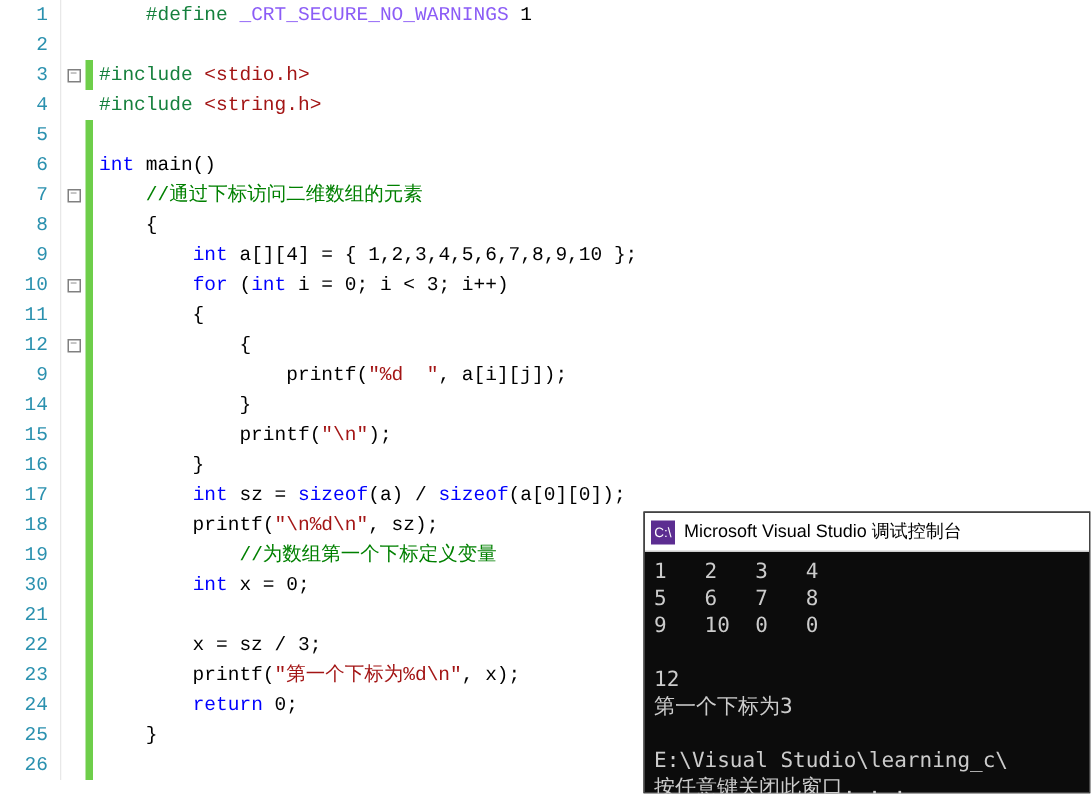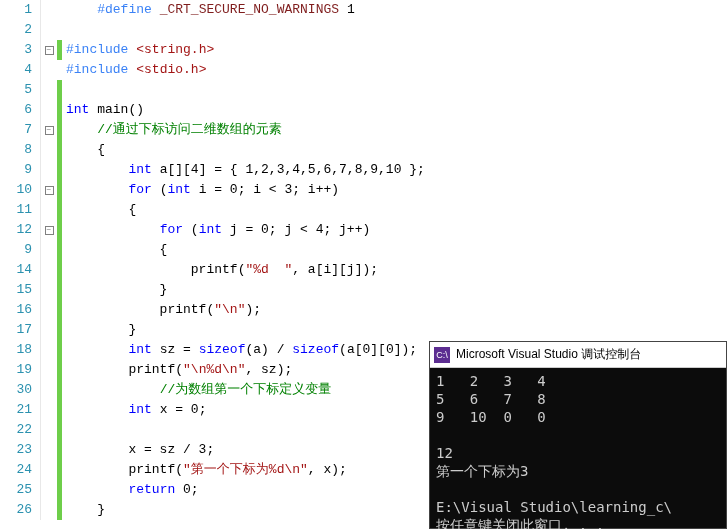--- a/index.html
+++ b/index.html
@@ -9,22 +9,22 @@
 .ln { width:40px; text-align:right; padding-right:8px; color:#2b91af; height:20px; line-height:20px; }
 .fold { width:16px; background:#fff; }
 .fold-cell { height:20px; display:flex; align-items:center; justify-content:center; }
 .fold-box { width:9px; height:9px; border:1px solid #808080; display:flex; align-items:center; justify-content:center; font-size:8px; line-height:1; color:#808080; cursor:pointer; }
 .bar { width:5px; }
 .bar-cell { height:20px; }
 .bar-green { background:#6ece4a; }
 .code { flex:1; }
 .row { height:20px; line-height:20px; white-space:pre; padding-left:4px; }
 .c-kw { color:#0000ff; }
-.c-pp { color:#3b82f6; }
-.c-def { color:#7f1d1d; }
+.c-pp { color:#15803d; }
+.c-def { color:#8b5cf6; }
 .c-str { color:#a31515; }
 .c-cmt { color:#008000; }
 .c-inc { color:#a31515; }
 .c-num { color:#000; }
 .console { position:absolute; top:341px; left:429px; width:298px; height:188px; background:#0c0c0c; border:1px solid #444; }
 .console-title { background:#fff; color:#000; height:26px; display:flex; align-items:center; padding:0 4px; font-family:'Segoe UI',sans-serif; font-size:12px; border-bottom:1px solid #ccc; }
 .console-icon { width:16px; height:16px; background:#5c2d91; color:#fff; display:flex; align-items:center; justify-content:center; font-size:9px; margin-right:6px; }
 .console-body { padding:4px 6px; color:#ccc; font-family:'NSimSun',Consolas,monospace; font-size:14px; line-height:18px; white-space:pre; }
 </style>
 </head>
@@ -119,30 +119,29 @@
       <div class="bar-cell bar-green"></div>
       <div class="bar-cell bar-green"></div>
       <div class="bar-cell bar-green"></div>
       <div class="bar-cell bar-green"></div>
       <div class="bar-cell bar-green"></div>
       <div class="bar-cell bar-green"></div>
     </div>
   <div class="code" id="codecol">
       <div class="row"><span>    </span><span class="c-pp">#define</span><span> </span><span class="c-def">_CRT_SECURE_NO_WARNINGS</span><span class="c-num"> 1</span></div>
       <div class="row"></div>
+      <div class="row"><span class="c-pp">#include</span><span> </span><span class="c-inc">&lt;stdio.h&gt;</span></div>
       <div class="row"><span class="c-pp">#include</span><span> </span><span class="c-inc">&lt;string.h&gt;</span></div>
-      <div class="row"><span class="c-pp">#include</span><span> </span><span class="c-inc">&lt;stdio.h&gt;</span></div>
       <div class="row"></div>
       <div class="row"><span class="c-kw">int</span><span> main()</span></div>
       <div class="row"><span>    </span><span class="c-cmt">//通过下标访问二维数组的元素</span></div>
       <div class="row"><span>    {</span></div>
       <div class="row"><span>        </span><span class="c-kw">int</span><span> a[][4] = { 1,2,3,4,5,6,7,8,9,10 };</span></div>
       <div class="row"><span>        </span><span class="c-kw">for</span><span> (</span><span class="c-kw">int</span><span> i = 0; i &lt; 3; i++)</span></div>
       <div class="row"><span>        {</span></div>
-      <div class="row"><span>            </span><span class="c-kw">for</span><span> (</span><span class="c-kw">int</span><span> j = 0; j &lt; 4; j++)</span></div>
       <div class="row"><span>            {</span></div>
       <div class="row"><span>                printf(</span><span class="c-str">"%d  "</span><span>, a[i][j]);</span></div>
       <div class="row"><span>            }</span></div>
       <div class="row"><span>            printf(</span><span class="c-str">"\n"</span><span>);</span></div>
       <div class="row"><span>        }</span></div>
       <div class="row"><span>        </span><span class="c-kw">int</span><span> sz = </span><span class="c-kw">sizeof</span><span>(a) / </span><span class="c-kw">sizeof</span><span>(a[0][0]);</span></div>
       <div class="row"><span>        printf(</span><span class="c-str">"\n%d\n"</span><span>, sz);</span></div>
       <div class="row"><span>            </span><span class="c-cmt">//为数组第一个下标定义变量</span></div>
       <div class="row"><span>        </span><span class="c-kw">int</span><span> x = 0;</span></div>
       <div class="row"><span>        </span></div>

